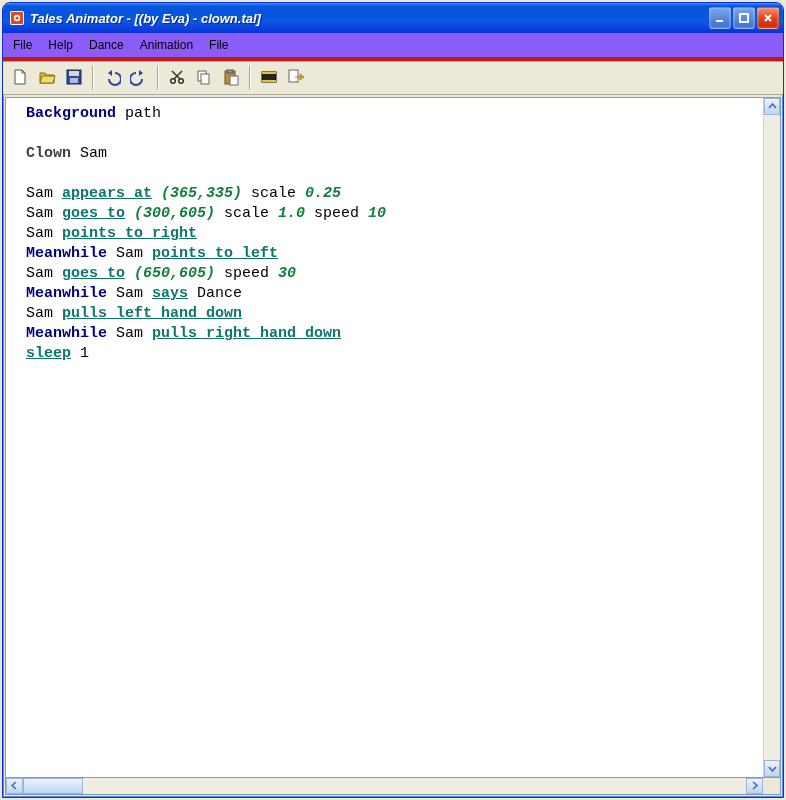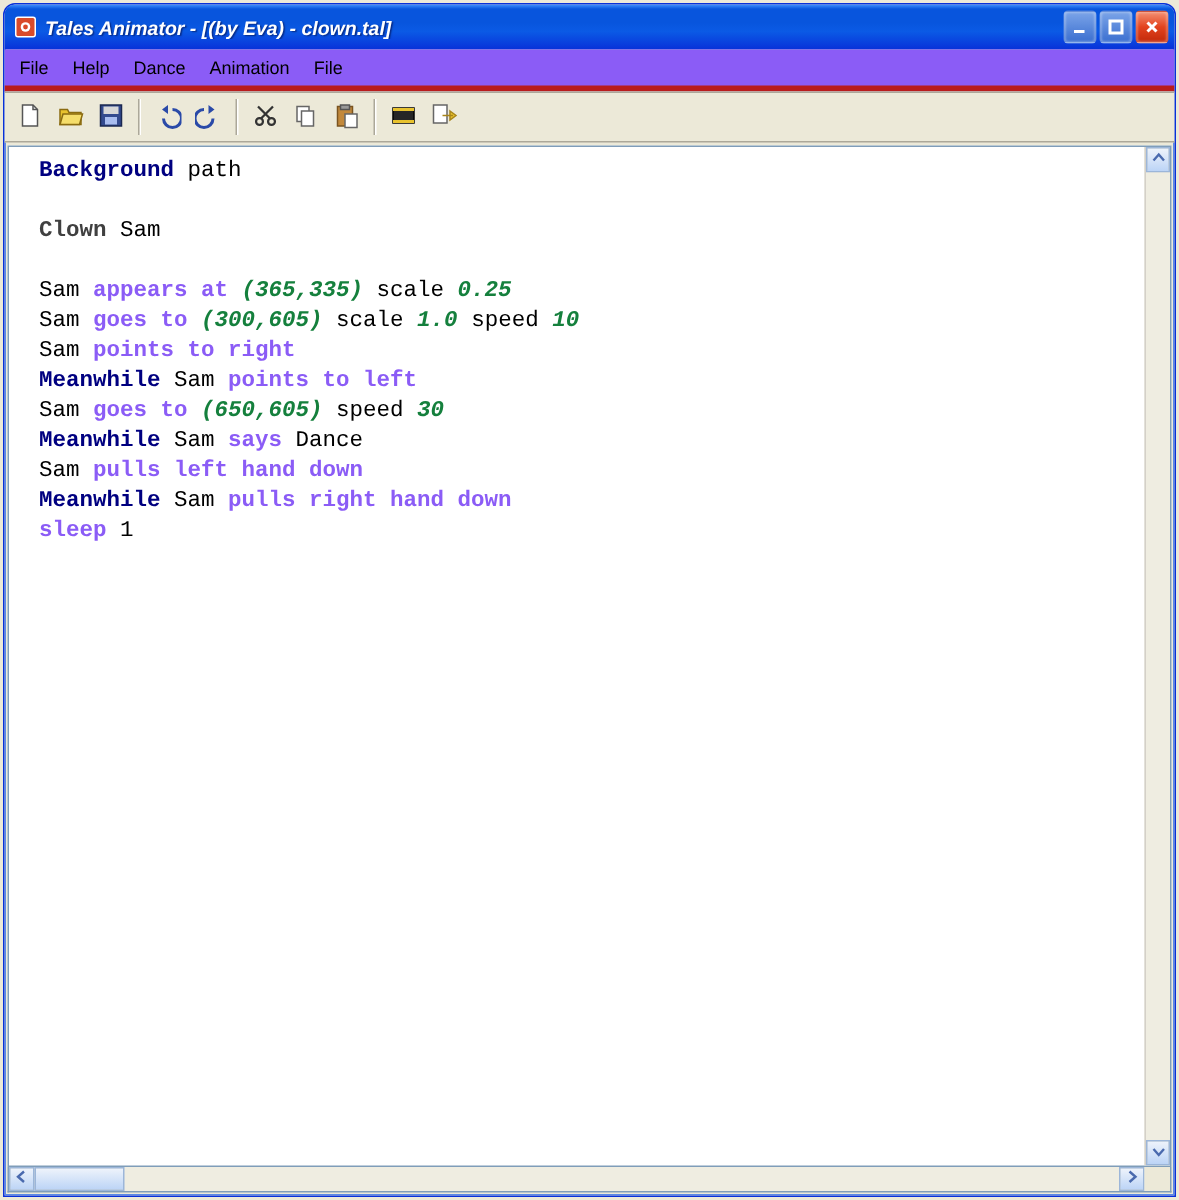--- a/index.html
+++ b/index.html
@@ -123,21 +123,21 @@
     font-family: "Courier New", monospace;
     font-size: 15px;
     font-weight: bold;
     line-height: 20px;
     color: #000;
     white-space: pre;
     overflow: hidden;
   }
   .kw-navy   { color: #000080; }
   .kw-red    { color: #404040; }
-  .kw-green  { color: #8b5cf6; }
+  .kw-green  { color: #0f766e; text-decoration: underline; }
   .kw-gray   { color: #15803d; font-style: italic; }
   .plain     { color: #000; font-weight: normal; }
 
   
   .vscroll {
     width: 17px;
     background: #e8e5d8;
     border-left: 1px solid #d4d0c8;
     display: flex; flex-direction: column;
   }

